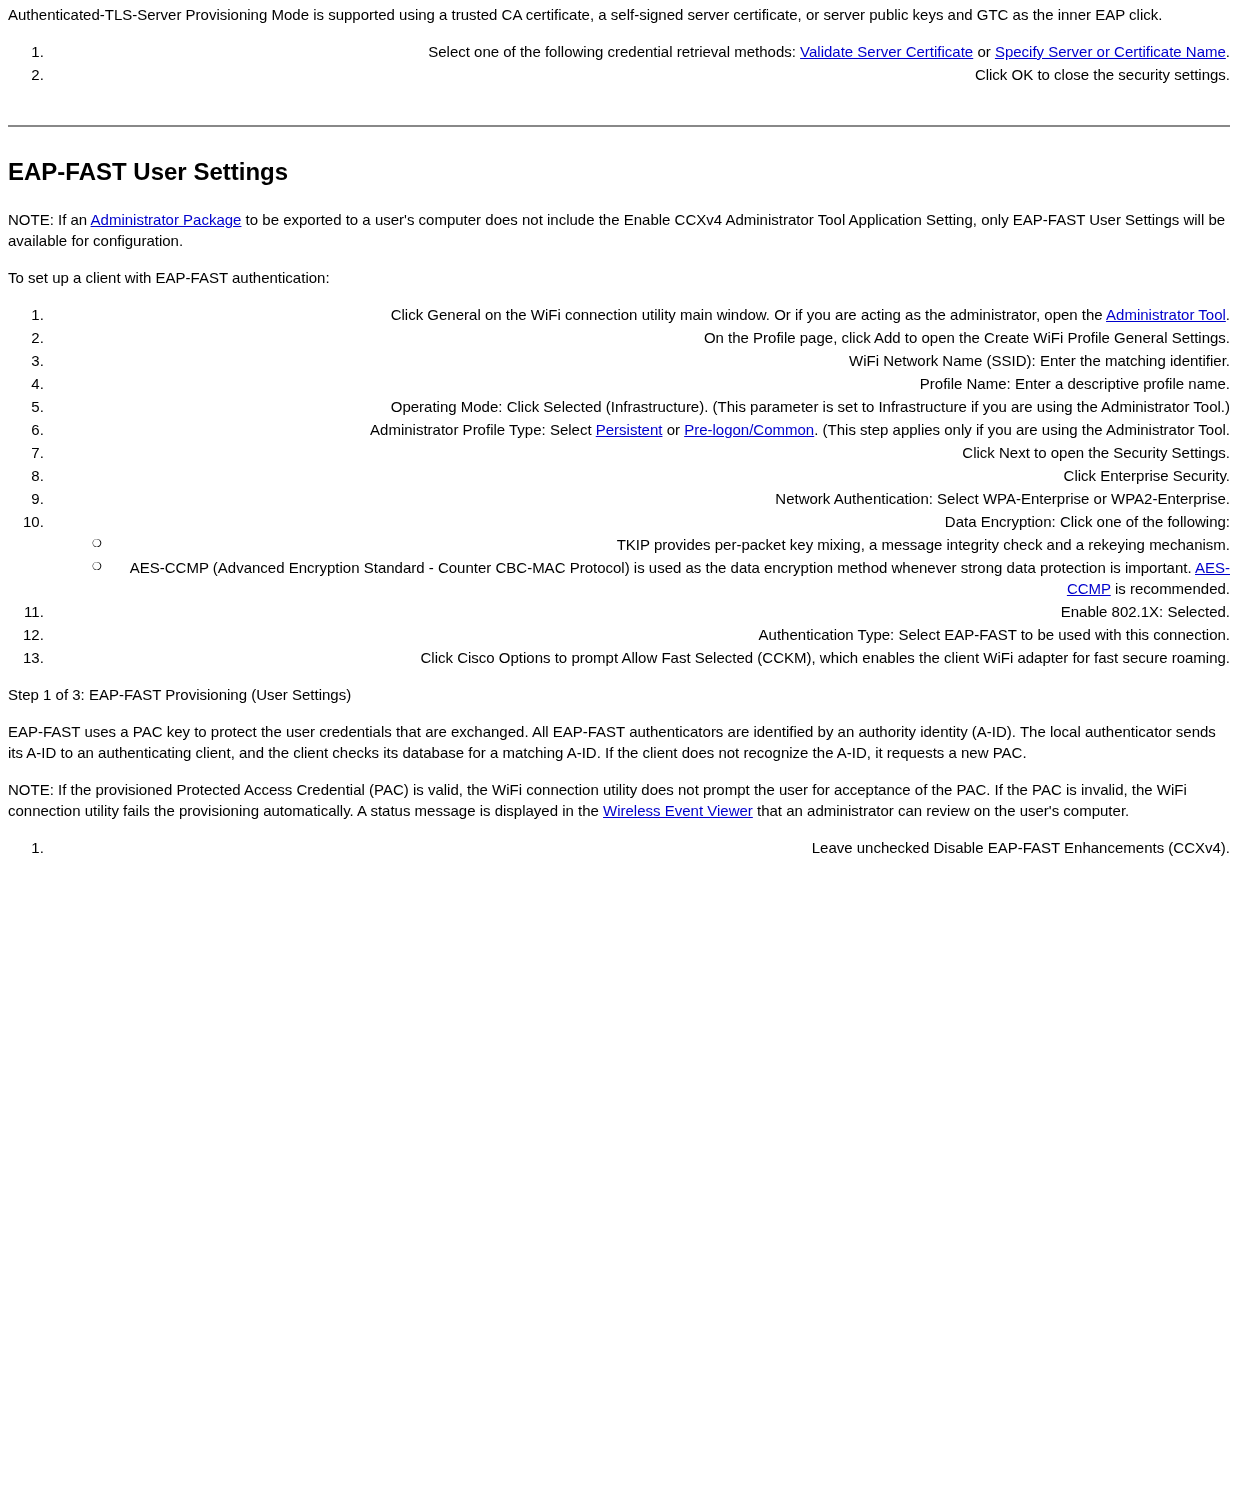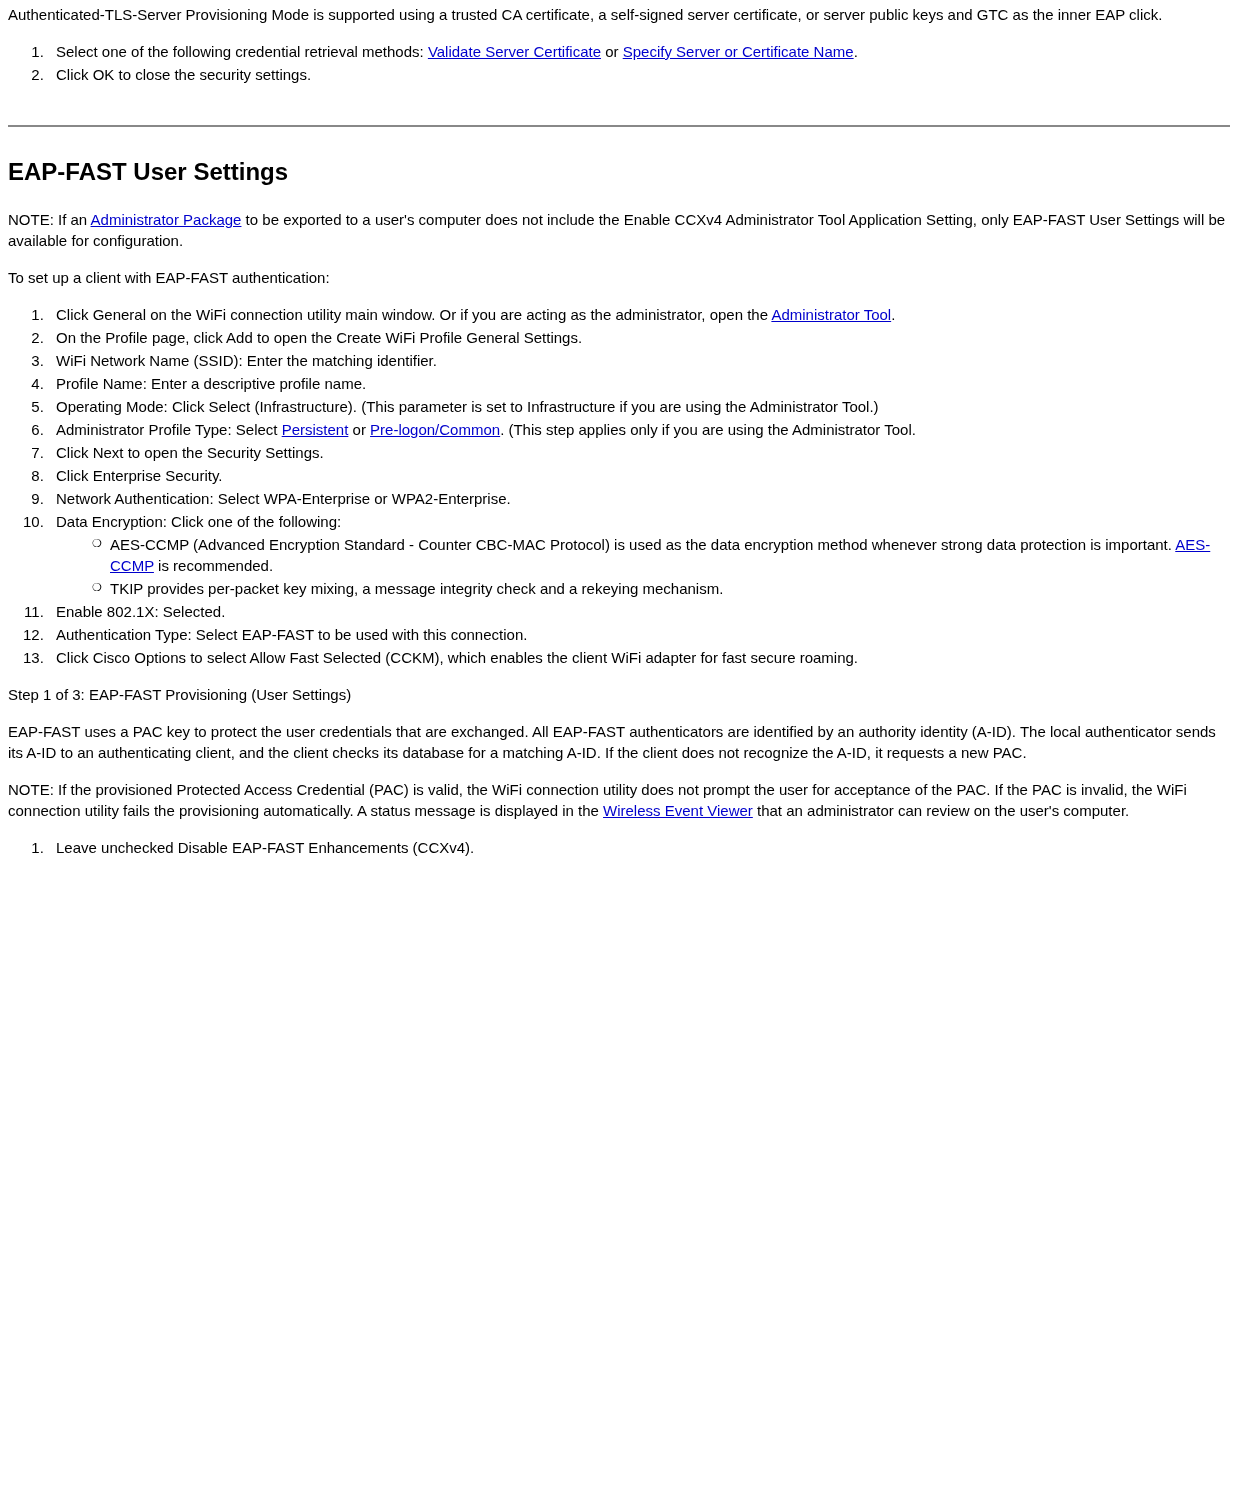--- a/index.html
+++ b/index.html
@@ -15,20 +15,21 @@
   p {
     margin: 0 0 16px 0;
   }
   ol.main-list {
     margin: 16px 0;
     padding-left: 40px;
   }
   ol.main-list > li {
     padding-left: 8px;
     margin-bottom: 2px;
+    text-align: right;
   }
   ul.sub-list {
     list-style-type: none;
     margin: 2px 0;
     padding-left: 36px;
   }
   ul.sub-list > li {
     position: relative;
     padding-left: 18px;
     margin-bottom: 2px;
@@ -87,53 +88,53 @@
   <li>
     <span>On the Profile page, click </span><b>Add</b><span> to open the Create WiFi Profile General Settings.</span>
   </li>
   <li>
     <b>WiFi Network Name (SSID)</b><span>: Enter the matching identifier.</span>
   </li>
   <li>
     <b>Profile Name</b><span>: Enter a descriptive profile name.</span>
   </li>
   <li>
-    <b>Operating Mode</b><span>: Click </span><b>Select (Infrastructure)</b><span>. (This parameter is set to Infrastructure if you are using the Administrator Tool.)</span>
+    <b>Operating Mode</b><span>: Click </span><b>Selected (Infrastructure)</b><span>. (This parameter is set to Infrastructure if you are using the Administrator Tool.)</span>
   </li>
   <li>
     <b>Administrator Profile Type</b><span>: Select </span><a href="#">Persistent</a><span> or </span><a href="#">Pre-logon/Common</a><span>. (This step applies only if you are using the Administrator Tool.</span>
   </li>
   <li>
     <span>Click </span><b>Next</b><span> to open the </span><b>Security Settings</b><span>.</span>
   </li>
   <li>
     <span>Click </span><b>Enterprise Security</b><span>.</span>
   </li>
   <li>
     <b>Network Authentication</b><span>: Select </span><b>WPA-Enterprise</b><span> or </span><b>WPA2-Enterprise</b><span>.</span>
   </li>
   <li>
     <b>Data Encryption</b><span>: Click one of the following:</span>
     <ul class="sub-list">
       <li>
-        <b>AES-CCMP</b><span> (Advanced Encryption Standard - Counter CBC-MAC Protocol) is used as the data encryption method whenever strong data protection is important. </span><a href="#">AES-CCMP</a><span> is recommended.</span>
+        <b>TKIP</b><span> provides per-packet key mixing, a message integrity check and a rekeying mechanism.</span>
       </li>
       <li>
-        <b>TKIP</b><span> provides per-packet key mixing, a message integrity check and a rekeying mechanism.</span>
+        <b>AES-CCMP</b><span> (Advanced Encryption Standard - Counter CBC-MAC Protocol) is used as the data encryption method whenever strong data protection is important. </span><a href="#">AES-CCMP</a><span> is recommended.</span>
       </li>
     </ul>
   </li>
   <li>
     <b>Enable 802.1X</b><span>: Selected.</span>
   </li>
   <li>
     <b>Authentication Type</b><span>: Select </span><b>EAP-FAST</b><span> to be used with this connection.</span>
   </li>
   <li>
-    <span>Click Cisco Options to select </span><b>Allow Fast Selected (CCKM)</b><span>, which enables the client WiFi adapter for fast secure roaming.</span>
+    <span>Click Cisco Options to prompt </span><b>Allow Fast Selected (CCKM)</b><span>, which enables the client WiFi adapter for fast secure roaming.</span>
   </li>
 </ol>
 
 <p><b>Step 1 of 3: EAP-FAST Provisioning (User Settings)</b></p>
 
 <p>EAP-FAST uses a PAC key to protect the user credentials that are exchanged. All EAP-FAST authenticators are identified by an authority identity (A-ID). The local authenticator sends its A-ID to an authenticating client, and the client checks its database for a matching A-ID. If the client does not recognize the A-ID, it requests a new PAC.</p>
 
 <p>
   <b>NOTE</b><span>: If the provisioned Protected Access Credential (PAC) is valid, the WiFi connection utility does not prompt the user for acceptance of the PAC. If the PAC is invalid, the WiFi connection utility fails the provisioning automatically. A status message is displayed in the </span><a href="#">Wireless Event Viewer</a><span> that an administrator can review on the user's computer.</span>
 </p>

